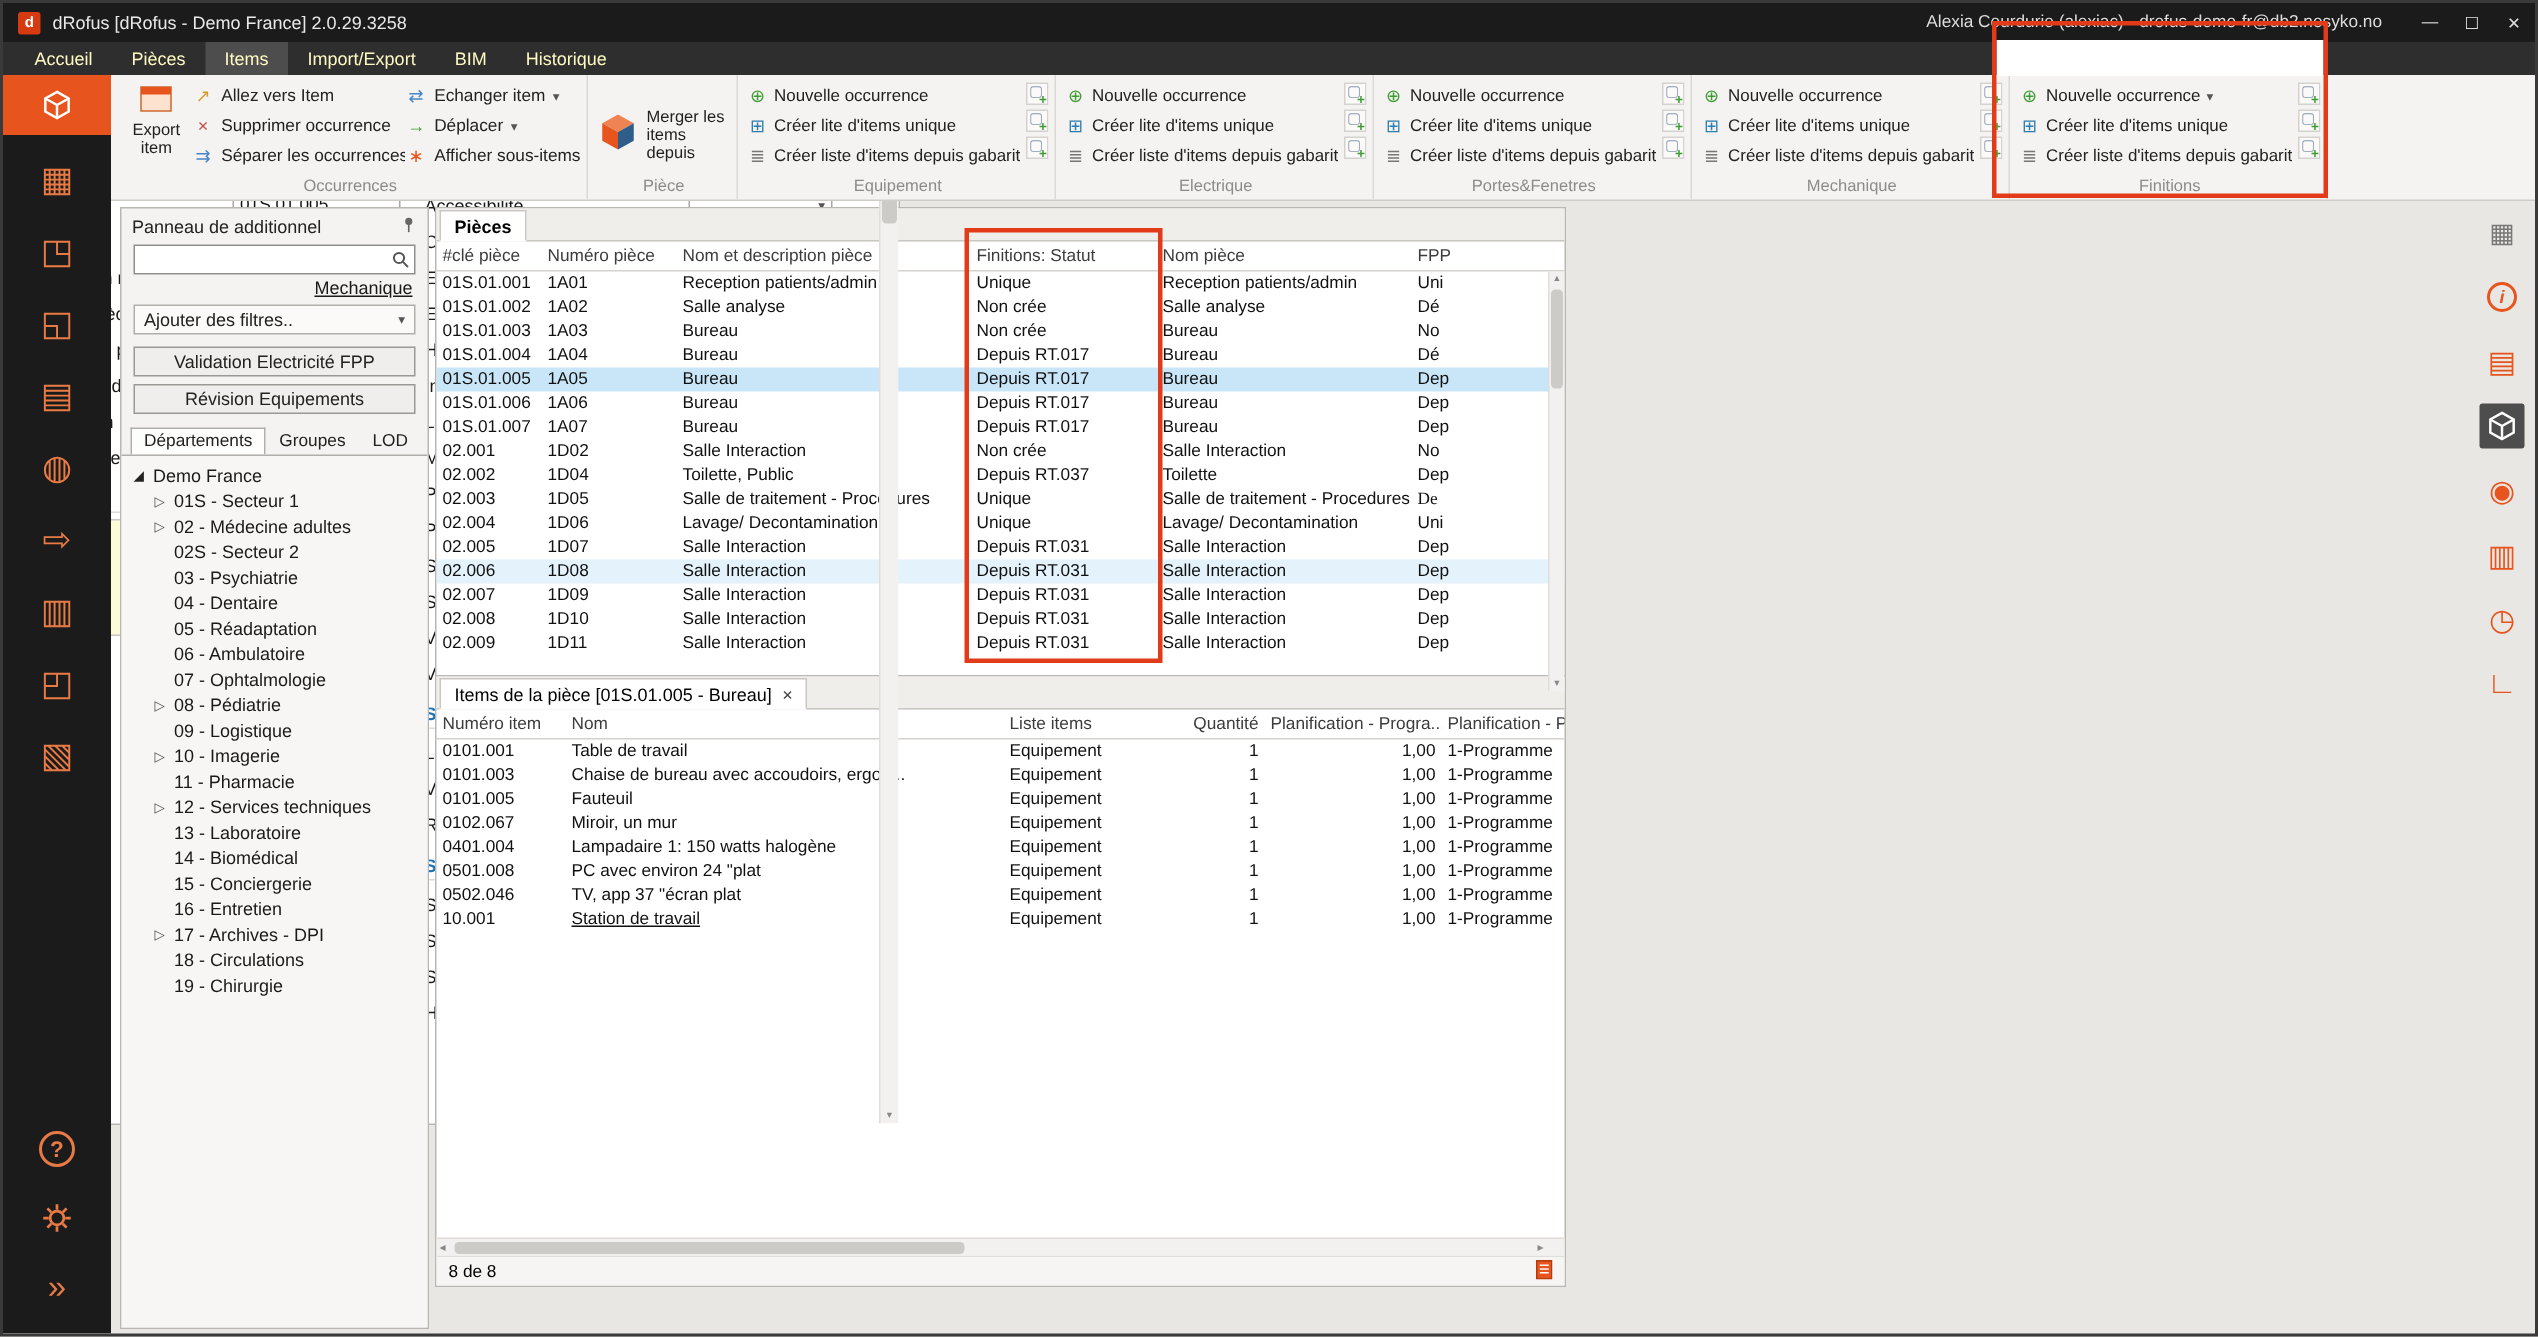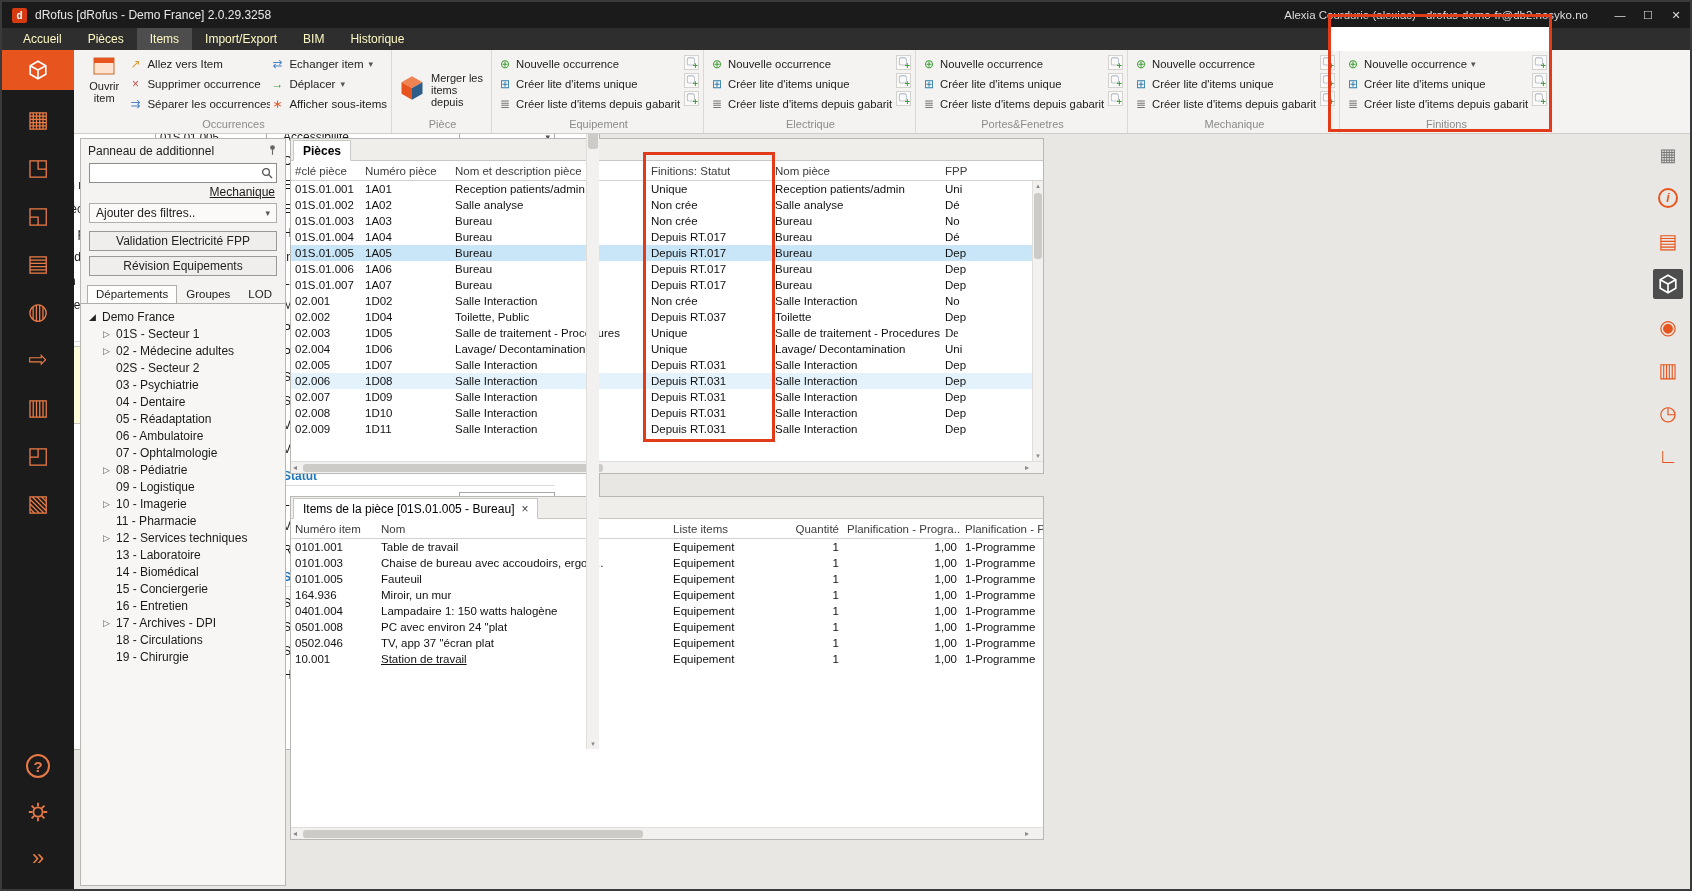--- a/index.html
+++ b/index.html
@@ -63,21 +63,21 @@
   .tree{flex:1;border-top:1px solid #b0aeaa;background:#f7f6f4;padding-top:4px;overflow:hidden}
   .tree-row{height:17px;display:flex;align-items:center;font-size:12px;color:#1a1a1a;white-space:nowrap}
   .tree-row.root{padding-left:8px}
   .tree-row.child{padding-left:22px}
   .tw{width:13px;font-size:9px;color:#555;flex:0 0 auto}
   .tw.exp{color:#222}
 
   
   .grid-panel{position:absolute;background:#fff;border:1px solid #b9b7b3;display:flex;flex-direction:column}
   #pieces-panel{left:288px;top:136px;width:754px;height:336px}
-  #items-panel{left:288px;top:494px;width:754px;height:344px}
+  #items-panel{left:288px;top:448px;width:754px;height:408px}
   .gp-tabs{height:22px;background:#efeeeb;border-bottom:1px solid #c9c7c3;display:flex;align-items:flex-end;padding-left:2px;flex:0 0 auto}
   .gp-tab{background:#fff;border:1px solid #c9c7c3;border-bottom:1px solid #fff;margin-bottom:-1px;height:21px;display:flex;align-items:center;padding:0 9px;font-size:12px;gap:7px;white-space:nowrap}
   .tab-close{color:#444;font-size:12px;line-height:10px}
   .gh{display:flex;height:20px;border-bottom:1px solid #d4d2ce;color:#3c3c3c;font-size:11.5px;align-items:center;flex:0 0 auto}
   .gh-cell{padding:0 4px;white-space:nowrap;overflow:hidden;flex:0 0 auto}
   .grid-rows{flex:1;overflow:hidden;position:relative}
   .g-row{display:flex;height:16px;align-items:center;font-size:11.5px;color:#111}
   .g-row.selected{background:#c9e6f8}
   .g-row.soft{background:#e4f2fb}
   .g-cell{padding:0 4px;white-space:nowrap;overflow:hidden;flex:0 0 auto}
@@ -154,21 +154,21 @@
     </div>
 
   <div class="ribbon">
     <div class="ribbon-group" style="width:318px">
       <div class="rg-body">
         <div class="rb-big">
           <span id="open-item-icon"><svg width="24" height="20" viewBox="0 0 24 20">
                 <rect x="2" y="2" width="20" height="16" fill="#fde3cf" stroke="#c96a2f"></rect>
                 <rect x="2" y="2" width="20" height="5" fill="#e8541d"></rect>
               </svg></span>
-          <span>Ouvrir item</span>
+          <span>Export item</span>
         </div>
         <div class="rb-col" id="occ-col1" style="width:142px">
             <div class="rb-small">
               <span class="rb-ic" style="color: rgb(216, 154, 48);">↗</span>
               <span>Allez vers Item</span>
             </div>
             <div class="rb-small">
               <span class="rb-ic" style="color: rgb(192, 80, 77);">×</span>
               <span>Supprimer occurrence</span>
             </div>
@@ -718,21 +718,21 @@
         </div>
         <div class="g-row">
           <div class="g-cell" style="width: 86px;">0101.005</div>
           <div class="g-cell" style="width: 292px;">Fauteuil</div>
           <div class="g-cell" style="width: 112px;">Equipement</div>
           <div class="g-cell" style="width: 62px; text-align: right;">1</div>
           <div class="g-cell" style="width: 118px; text-align: right;">1,00</div>
           <div class="g-cell" style="width: 82px;">1-Programme</div>
         </div>
         <div class="g-row">
-          <div class="g-cell" style="width: 86px;">164.936</div>
+          <div class="g-cell" style="width: 86px;">0102.067</div>
           <div class="g-cell" style="width: 292px;">Miroir, un mur</div>
           <div class="g-cell" style="width: 112px;">Equipement</div>
           <div class="g-cell" style="width: 62px; text-align: right;">1</div>
           <div class="g-cell" style="width: 118px; text-align: right;">1,00</div>
           <div class="g-cell" style="width: 82px;">1-Programme</div>
         </div>
         <div class="g-row">
           <div class="g-cell" style="width: 86px;">0401.004</div>
           <div class="g-cell" style="width: 292px;">Lampadaire 1: 150 watts halogène</div>
           <div class="g-cell" style="width: 112px;">Equipement</div>
@@ -762,20 +762,30 @@
           <div class="g-cell" style="width: 112px;">Equipement</div>
           <div class="g-cell" style="width: 62px; text-align: right;">1</div>
           <div class="g-cell" style="width: 118px; text-align: right;">1,00</div>
           <div class="g-cell" style="width: 82px;">1-Programme</div>
         </div>
       </div>
     <div class="hscroll">
       <span class="hs-left">◂</span>
       <span class="hs-thumb" style="left:12px;width:340px"></span>
       <span class="hs-right">▸</span>
+    </div>
+    <div class="gp-footer">
+      <span>8 de 8</span>
+      <span class="gp-spacer"></span>
+      <span class="report-ic" id="report-ic-2"><svg width="11" height="13" viewBox="0 0 11 13">
+            <rect x="0.5" y="0.5" width="10" height="12" fill="#e8541d" stroke="#b23c0e"></rect>
+            <line x1="2.5" y1="3.5" x2="8.5" y2="3.5" stroke="#fff"></line>
+            <line x1="2.5" y1="6" x2="8.5" y2="6" stroke="#fff"></line>
+            <line x1="2.5" y1="8.5" x2="8.5" y2="8.5" stroke="#fff"></line>
+          </svg></span>
     </div>
   </div>
 
   <div id="props-panel">
     <div class="pp-titlebar">
       <span>Propriétés</span>
       <span class="pp-sp"></span>
       <span id="props-pin"><svg width="11" height="12" viewBox="0 0 12 12">
             <circle cx="6" cy="3.4" r="2.6" fill="#666"></circle>
             <rect x="5.4" y="5.2" width="1.2" height="6" fill="#666"></rect>

